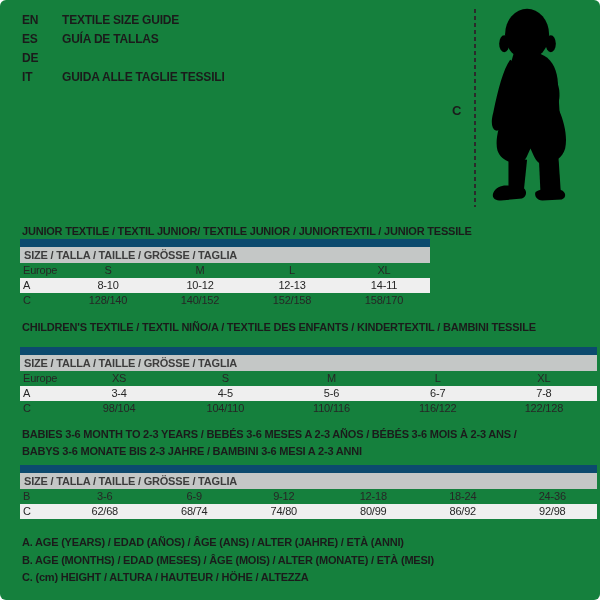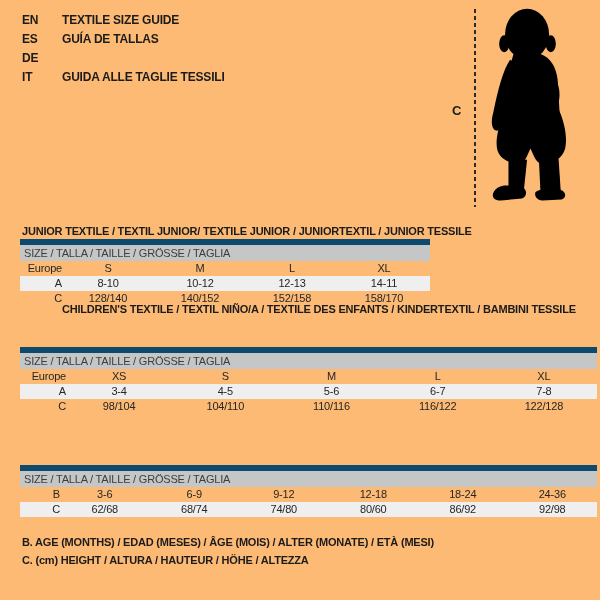--- a/index.html
+++ b/index.html
@@ -1,49 +1,49 @@
 <!DOCTYPE html>
 <html><head>
 <meta charset="utf-8">
 <style>
   html,body{margin:0;padding:0;background:#fff;}
   .canvas{
-    position:relative;width:600px;height:600px;background:#fdba74;overflow:hidden;
-    font-family:"Liberation Sans","DejaVu Sans",sans-serif;color:#1b1b1b;
+    position:relative;width:600px;height:600px;background:#15803d;overflow:hidden;
+    font-family:"Liberation Sans","DejaVu Sans",sans-serif;color:#1b1b1b;border-radius:6px;
   }
   
   .lang-list{position:absolute;left:22px;top:11px;}
   .lang-row{display:flex;height:19px;line-height:19px;font-size:12px;font-weight:bold;letter-spacing:-0.2px;}
   .lang-code{width:40px;flex:0 0 40px;}
   
   .baby-svg{position:absolute;left:478px;top:5px;width:110px;height:203px;}
   .measure-line{
     position:absolute;left:474px;top:9px;width:2px;height:198px;
     background:repeating-linear-gradient(to bottom,#2b2b2b 0 4px,transparent 4px 7px);
   }
   .measure-label{position:absolute;left:452px;top:103px;font-size:13px;font-weight:bold;}
   
   .sec-title{position:absolute;left:22px;font-size:11px;font-weight:bold;letter-spacing:-0.2px;line-height:17px;white-space:nowrap;}
   .title-1{top:223px;}
-  .title-2{top:301px;margin-left:40px;}
+  .title-2{top:319px;}
   .title-3{top:426px;white-space:normal;width:500px;}
   
   .size-table{
     position:absolute;left:20px;border-collapse:collapse;table-layout:fixed;
     font-size:11px;letter-spacing:-0.2px;color:#262626;
   }
   .table-1{top:239px;width:410px;}
   .table-2{top:347px;width:577px;}
   .table-3{top:465px;width:577px;}
   .size-table th{
-    background:#c4c7c6;border-top:6px solid #0c4a6e;height:16px;
-    font-size:11px;font-weight:normal;color:#3d3d3d;text-align:left;padding:0 0 0 4px;
+    background:#c4c7c6;border-top:8px solid #0c4a6e;height:16px;
+    font-size:11px;font-weight:bold;color:#3d3d3d;text-align:left;padding:0 0 0 4px;
   }
   .size-table td{height:15px;padding:0;text-align:center;line-height:15px;}
-  .size-table td.lbl{text-align:right;padding-left:3px;}
+  .size-table td.lbl{text-align:left;padding-left:3px;}
   .size-table tr.alt td{background:#efefef;}
   .col-label-1{width:42px;}
   .col-label-2{width:46px;}
   .col-label-3{width:40px;}
   
   .legend{position:absolute;left:22px;top:534px;font-size:11px;font-weight:bold;letter-spacing:-0.2px;line-height:17.5px;}
 </style>
 </head>
 <body>
 
@@ -160,20 +160,24 @@
         <td class="lbl">C</td>
         <td>98/104</td>
         <td>104/110</td>
         <td>110/116</td>
         <td>116/122</td>
         <td>122/128</td>
       </tr>
     </tbody>
   </table>
 
+  <div class="sec-title title-3">
+    <div>BABIES 3-6 MONTH TO 2-3 YEARS / BEBÉS 3-6 MESES A 2-3 AÑOS / BÉBÉS 3-6 MOIS À 2-3 ANS /</div>
+    <div>BABYS 3-6 MONATE BIS 2-3 JAHRE / BAMBINI 3-6 MESI A 2-3 ANNI</div>
+  </div>
   <table class="size-table table-3">
     <colgroup>
         <col class="col-label-3">
         <col>
         <col>
         <col>
         <col>
         <col>
         <col>
       </colgroup>
@@ -190,25 +194,26 @@
         <td>9-12</td>
         <td>12-18</td>
         <td>18-24</td>
         <td>24-36</td>
       </tr>
       <tr class="alt">
         <td class="lbl">C</td>
         <td>62/68</td>
         <td>68/74</td>
         <td>74/80</td>
-        <td>80/60</td>
+        <td>80/99</td>
         <td>86/92</td>
         <td>92/98</td>
       </tr>
     </tbody>
   </table>
 
   <div class="legend">
+    <div>A. AGE (YEARS) / EDAD (AÑOS) / ÂGE (ANS) / ALTER (JAHRE) / ETÀ (ANNI)</div>
     <div>B. AGE (MONTHS) / EDAD (MESES) / ÂGE (MOIS) / ALTER (MONATE) / ETÀ (MESI)</div>
     <div>C. (cm) HEIGHT / ALTURA / HAUTEUR / HÖHE / ALTEZZA</div>
   </div>
 
 </div>
 
 </body></html>

